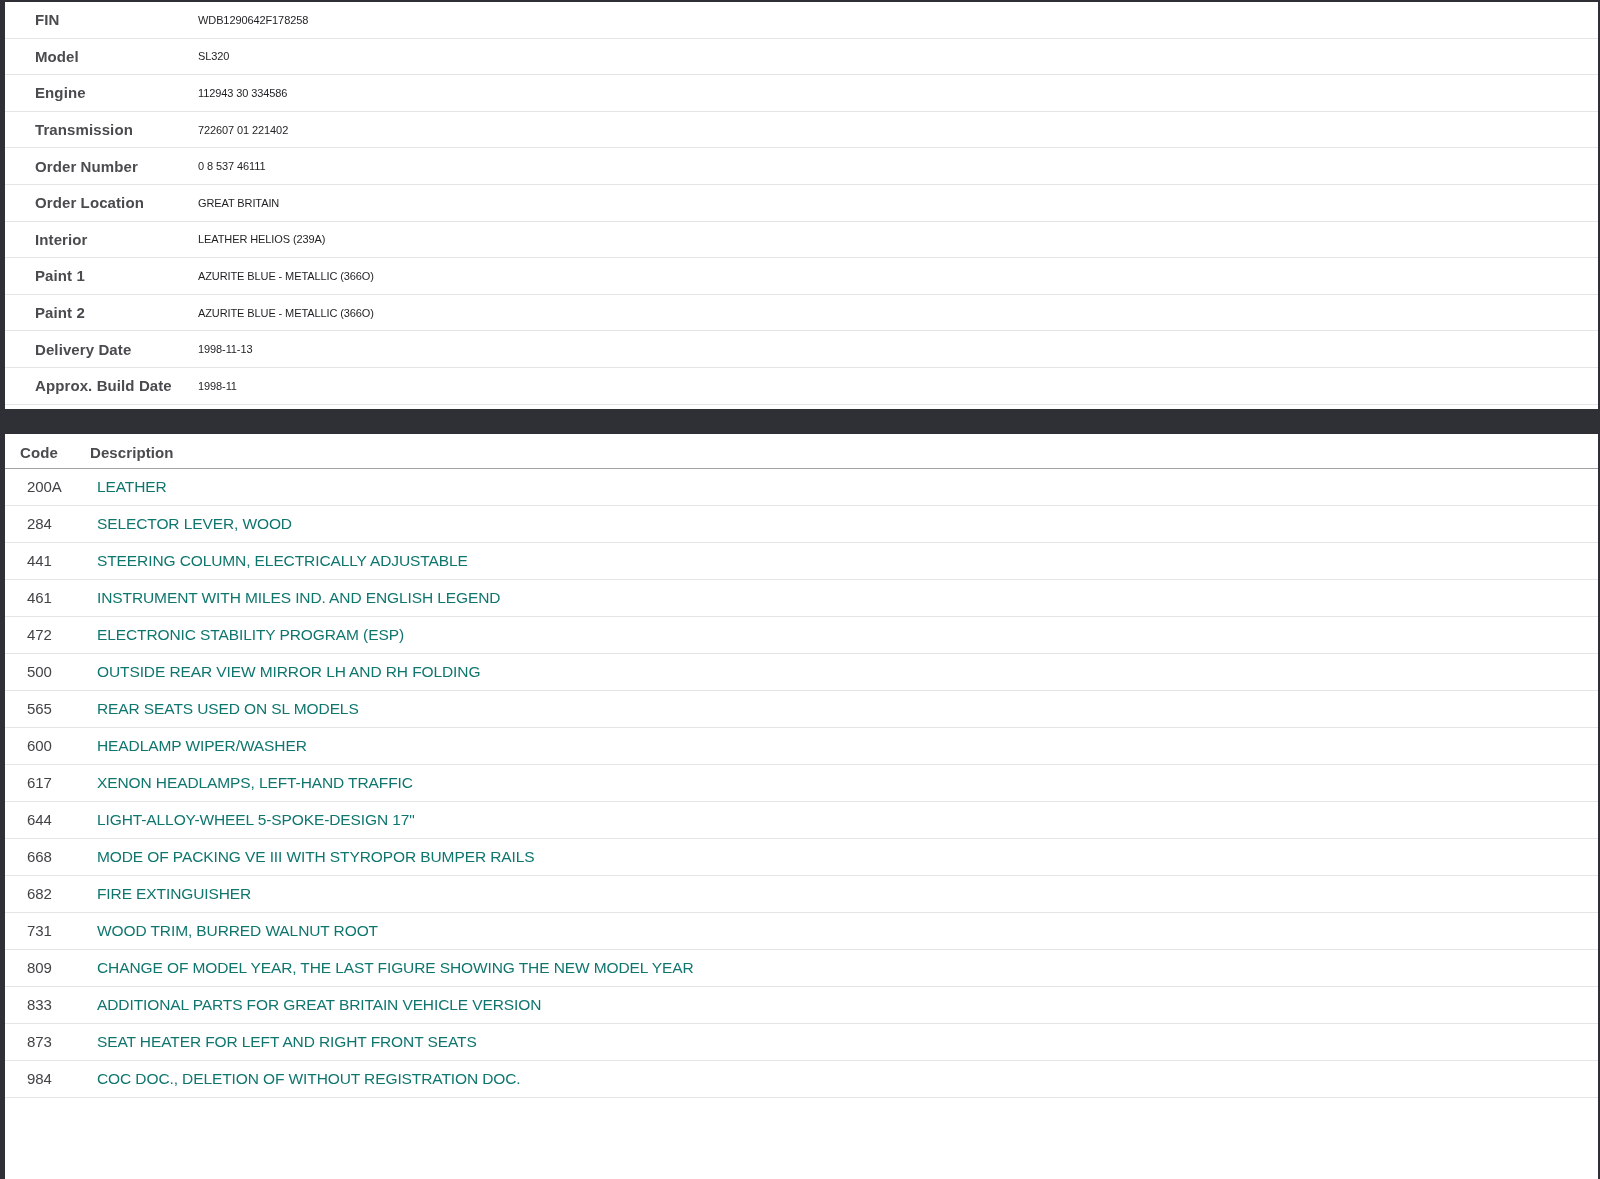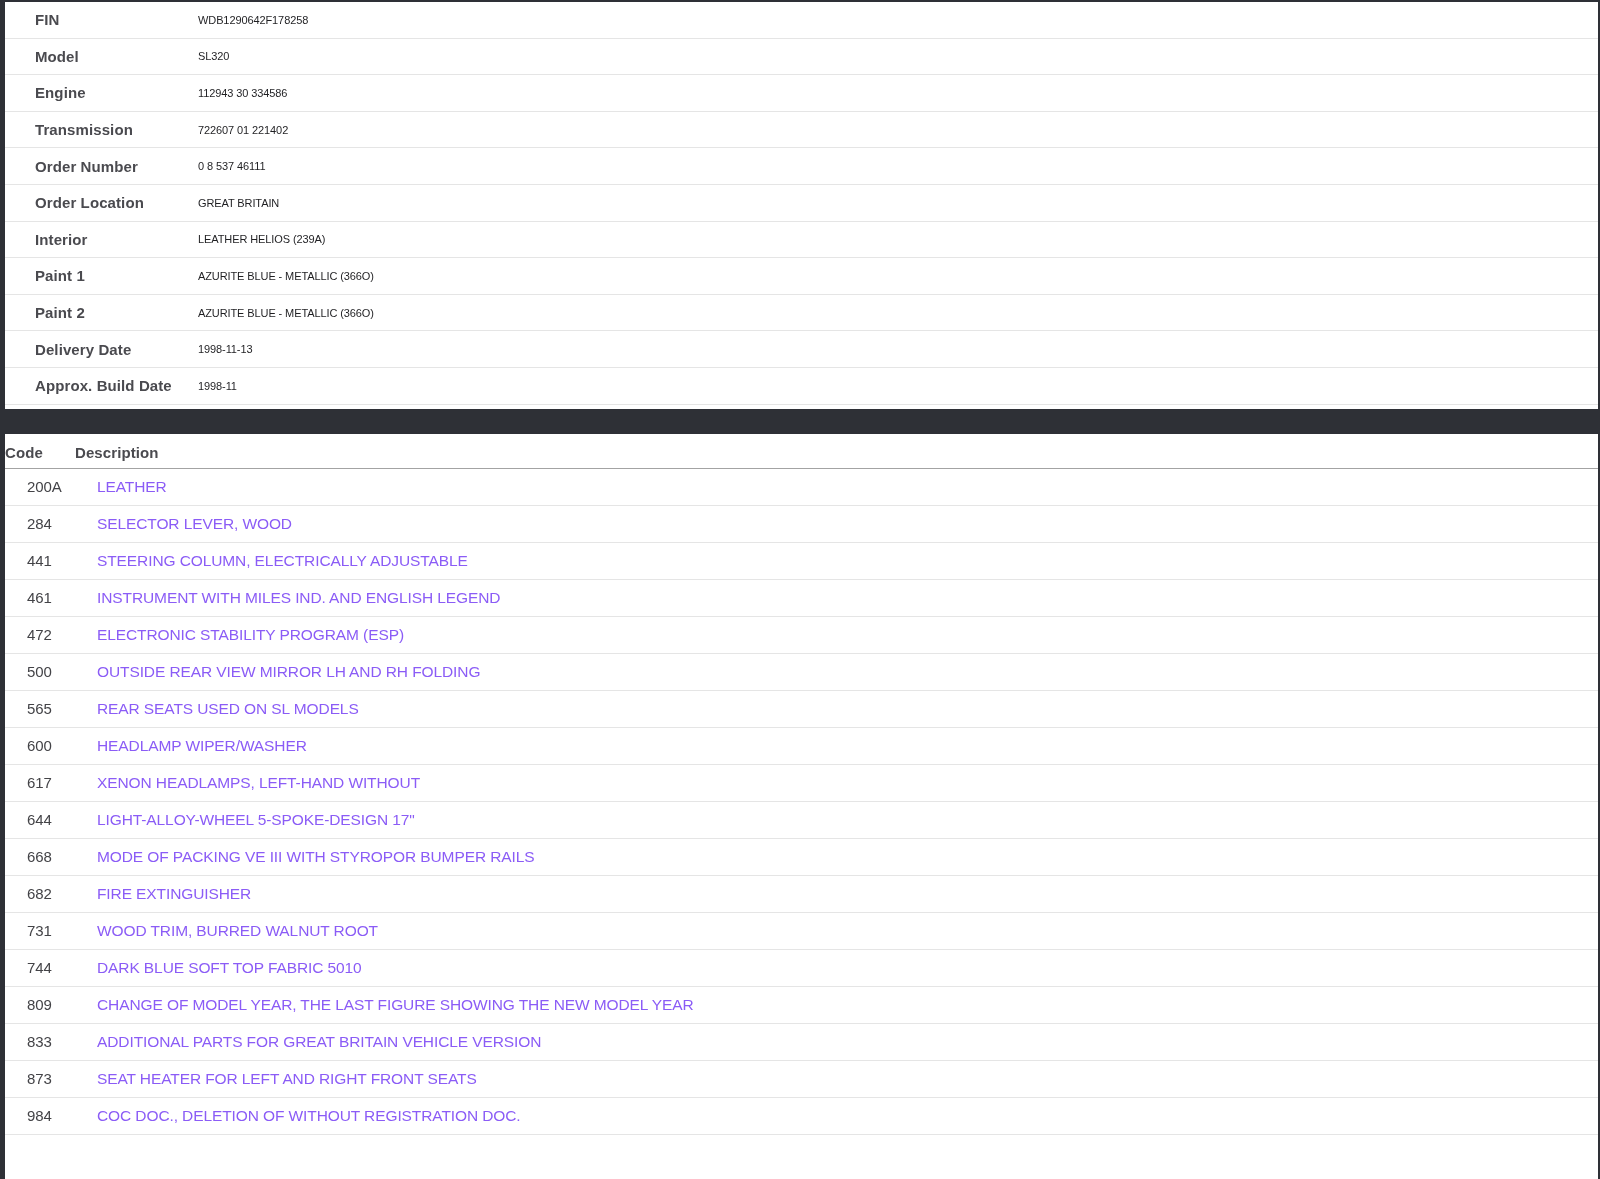--- a/index.html
+++ b/index.html
@@ -50,20 +50,21 @@
     margin-right: -2px;
   }
 
   
   .options-table { width: 100%; }
   .options-header {
     display: flex;
     align-items: center;
     height: 31px;
     border-bottom: 1px solid #a3a3a3;
+    padding-left: 15px;
     box-sizing: border-box;
   }
   .options-header .col-code,
   .options-header .col-desc {
     font-size: 15px;
     font-weight: 600;
     color: #4a4a4f;
     letter-spacing: 0.1px;
   }
   .col-code { width: 70px; flex: 0 0 70px; }
@@ -77,21 +78,21 @@
   }
   .option-code {
     width: 70px;
     flex: 0 0 70px;
     font-size: 15px;
     color: #434347;
     letter-spacing: -0.1px;
   }
   .option-desc {
     font-size: 15.5px;
-    color: #8b5cf6;
+    color: #0f766e;
     letter-spacing: -0.1px;
   }
 </style>
 </head>
 <body>
 
 <div class="page">
 
   <div class="info-table">
   <div class="info-row">
@@ -196,21 +197,21 @@
     <div class="option-desc">REAR SEATS USED ON SL MODELS</div>
   </div>
 
   <div class="option-row">
     <div class="option-code">600</div>
     <div class="option-desc">HEADLAMP WIPER/WASHER</div>
   </div>
 
   <div class="option-row">
     <div class="option-code">617</div>
-    <div class="option-desc">XENON HEADLAMPS, LEFT-HAND WITHOUT</div>
+    <div class="option-desc">XENON HEADLAMPS, LEFT-HAND TRAFFIC</div>
   </div>
 
   <div class="option-row">
     <div class="option-code">644</div>
     <div class="option-desc">LIGHT-ALLOY-WHEEL 5-SPOKE-DESIGN 17"</div>
   </div>
 
   <div class="option-row">
     <div class="option-code">668</div>
     <div class="option-desc">MODE OF PACKING VE III WITH STYROPOR BUMPER RAILS</div>
@@ -219,24 +220,20 @@
   <div class="option-row">
     <div class="option-code">682</div>
     <div class="option-desc">FIRE EXTINGUISHER</div>
   </div>
 
   <div class="option-row">
     <div class="option-code">731</div>
     <div class="option-desc">WOOD TRIM, BURRED WALNUT ROOT</div>
   </div>
 
-  <div class="option-row">
-    <div class="option-code">744</div>
-    <div class="option-desc">DARK BLUE SOFT TOP FABRIC 5010</div>
-  </div>
 
   <div class="option-row">
     <div class="option-code">809</div>
     <div class="option-desc">CHANGE OF MODEL YEAR, THE LAST FIGURE SHOWING THE NEW MODEL YEAR</div>
   </div>
 
   <div class="option-row">
     <div class="option-code">833</div>
     <div class="option-desc">ADDITIONAL PARTS FOR GREAT BRITAIN VEHICLE VERSION</div>
   </div>

